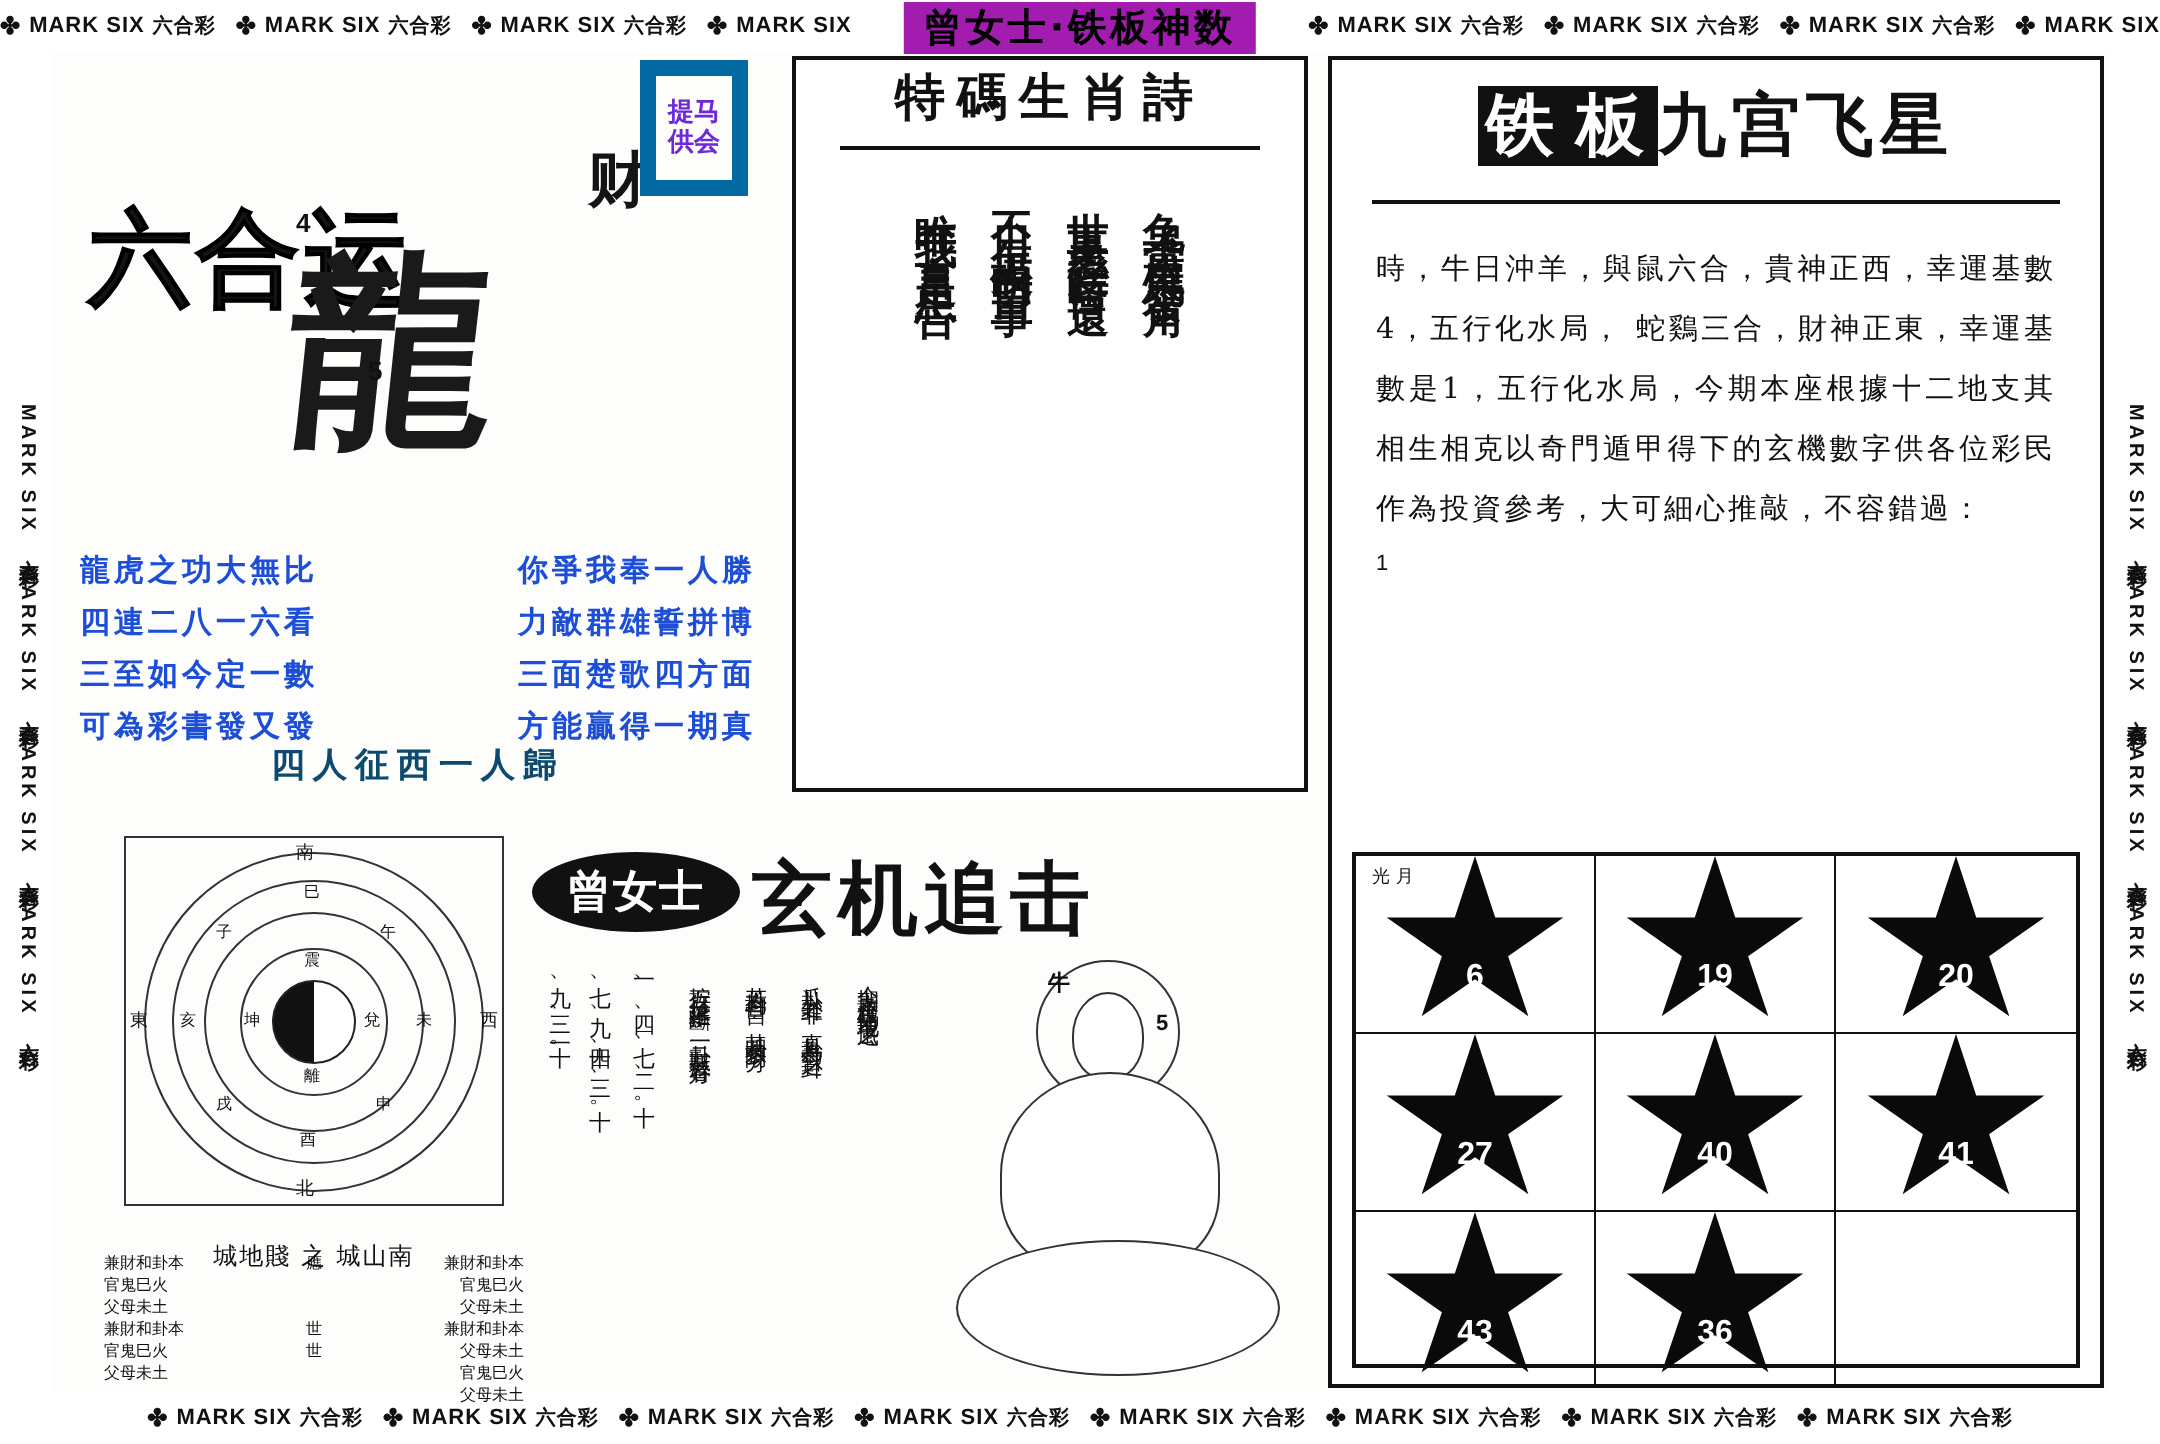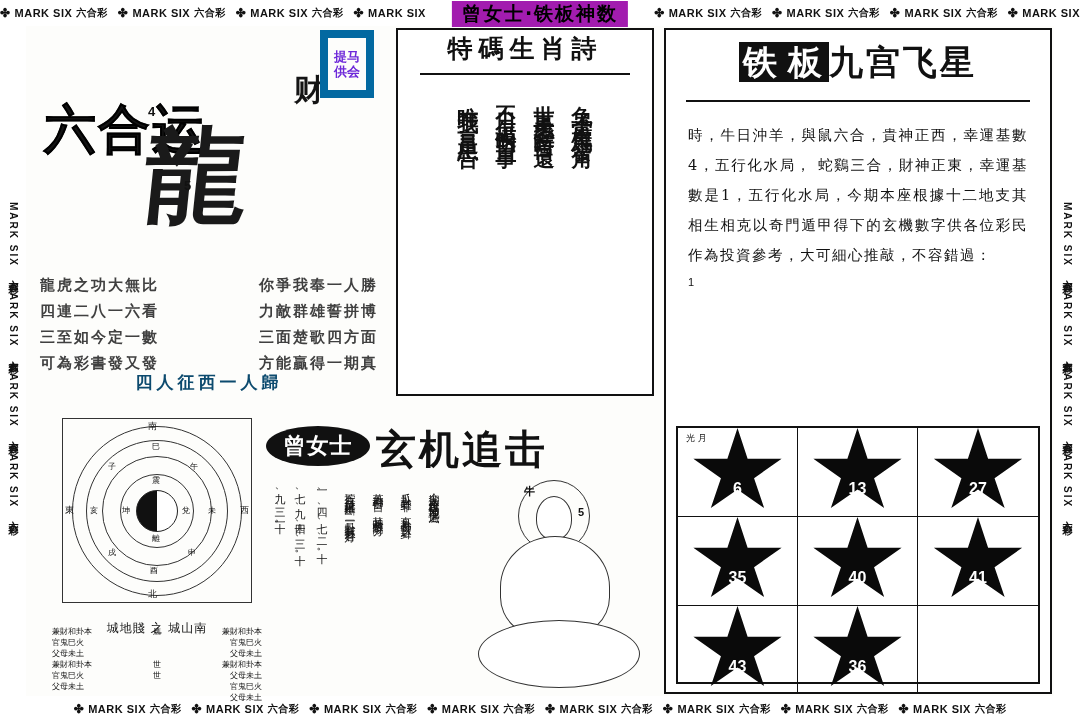--- a/index.html
+++ b/index.html
@@ -177,21 +177,21 @@
     justify-content: space-between;
     padding: 0 14px;
     box-sizing: border-box;
   }
   .couplet-col p {
     margin: 0 0 7px 0;
     font-family: "DejaVu Serif", serif;
     font-size: 15px;
     font-weight: bold;
     letter-spacing: 2px;
-    color: #404040;
+    color: #1d4ed8;
     white-space: nowrap;
   }
   .couplet-foot {
     position: absolute;
     top: 345px;
     width: 366px;
     text-align: center;
     font-family: "DejaVu Serif", serif;
     font-size: 17px;
     font-weight: bold;
@@ -735,32 +735,32 @@
       <div class="right-note">1</div>
 
       <div class="star-grid">
         <div class="star-cell">
           <span class="star-tag">光 月</span>
           <div class="star-shape"></div>
           <span class="star-num">6</span>
         </div>
         <div class="star-cell">
           <div class="star-shape"></div>
-          <span class="star-num">13</span>
+          <span class="star-num">19</span>
+        </div>
+        <div class="star-cell">
+          <div class="star-shape"></div>
+          <span class="star-num">20</span>
         </div>
         <div class="star-cell">
           <div class="star-shape"></div>
           <span class="star-num">27</span>
         </div>
         <div class="star-cell">
           <div class="star-shape"></div>
-          <span class="star-num">35</span>
-        </div>
-        <div class="star-cell">
-          <div class="star-shape"></div>
           <span class="star-num">40</span>
         </div>
         <div class="star-cell">
           <div class="star-shape"></div>
           <span class="star-num">41</span>
         </div>
         <div class="star-cell">
           <div class="star-shape"></div>
           <span class="star-num">43</span>
         </div>

